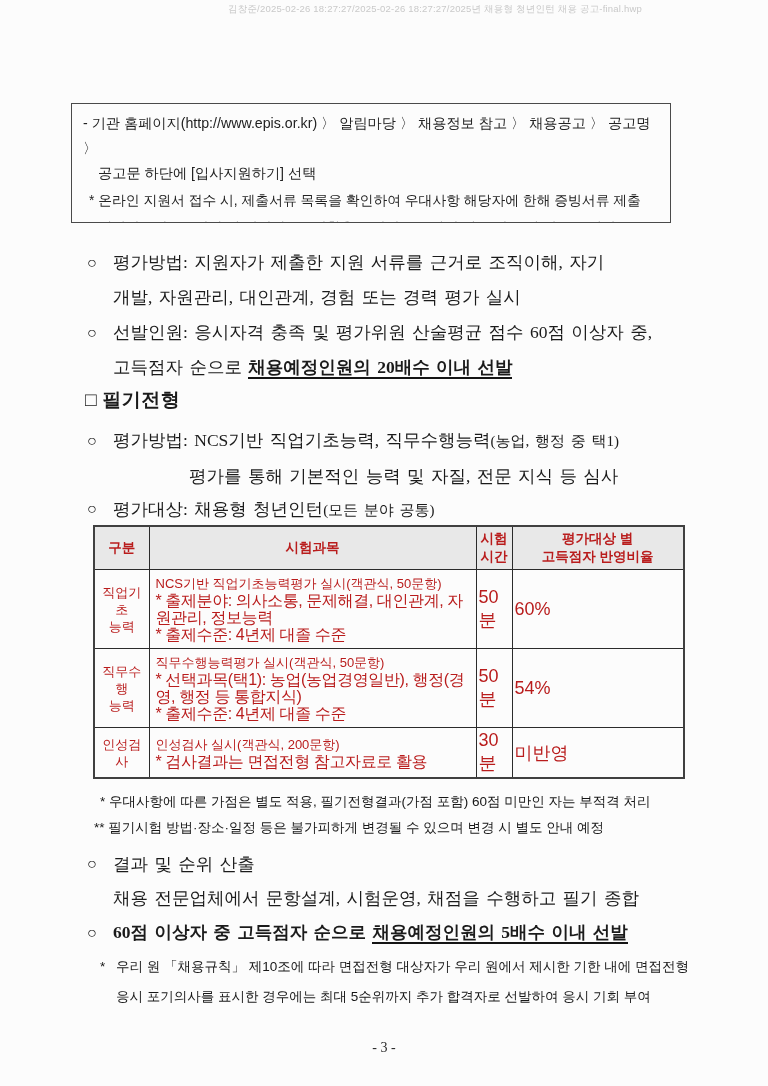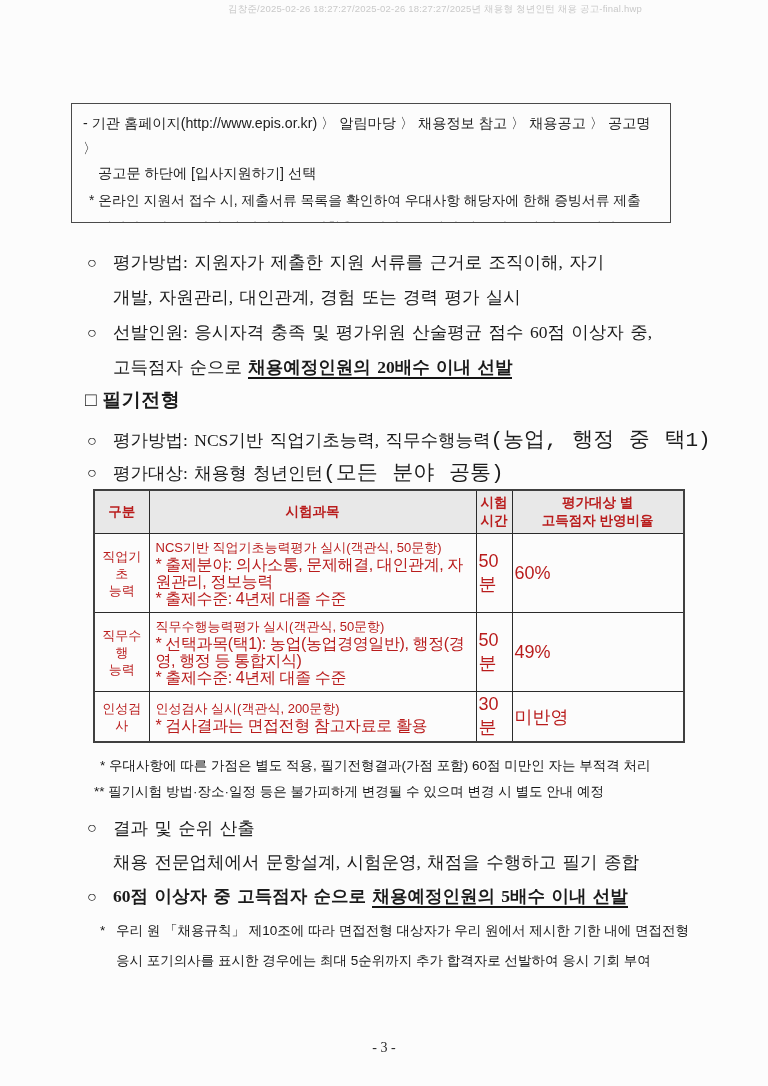--- a/index.html
+++ b/index.html
@@ -42,21 +42,21 @@
   .sh2 { margin-top:2px; margin-bottom:10px; }
 
   .bullet { display:flex; font-size:17.5px; line-height:35px; word-spacing:2px; }
   .bullet .marker { flex:none; width:26px; font-size:16px; padding-left:2px; }
   .bullet .btext { flex:1; min-width:0; }
   .bline { white-space:nowrap; }
   .indent2 { margin-left:76px; }
   .lh30 { line-height:30px; }
   .lh34 { line-height:34px; }
   .bold { font-weight:bold; }
-  .paren { font-size:21px;font-family:Liberation Mono, monospace; }
+  .paren { font-size:15px; }
   .emph { font-weight:bold; border-bottom:2px solid #141414; }
   .mt6 { margin-top:6px; }
 
   table.exam {
     table-layout:fixed; width:590px; margin-left:8px;
     border-collapse:collapse;
     border:2px solid #404040;
     font-family:"Liberation Sans","DejaVu Sans",sans-serif;
     color:#b91c1c;
   }
@@ -127,20 +127,21 @@
         <div class="bline"><span data-bind="document_screening.selection_line2_prefix">고득점자 순으로 </span><span class="emph" data-bind="document_screening.selection_line2_underline">채용예정인원의 20배수 이내 선발</span></div>
       </div>
     </div>
 
     <div class="section-heading sh2" data-bind="written_exam.heading">□ 필기전형</div>
 
     <div class="bullet">
       <span class="marker" data-bind="page.bullet_marker">○</span>
       <div class="btext">
         <div class="bline"><span data-bind="written_exam.method_line1_main">평가방법: NCS기반 직업기초능력, 직무수행능력</span><span class="paren" data-bind="written_exam.method_line1_paren">(농업, 행정 중 택1)</span></div>
+        <div class="bline indent2" data-bind="written_exam.method_line2">평가를 통해 기본적인 능력 및 자질, 전문 지식 등 심사</div>
       </div>
     </div>
 
     <div class="bullet">
       <span class="marker lh30" data-bind="page.bullet_marker">○</span>
       <div class="btext">
         <div class="bline lh30"><span data-bind="written_exam.target_main">평가대상: 채용형 청년인턴</span><span class="paren" data-bind="written_exam.target_paren">(모든 분야 공통)</span></div>
       </div>
     </div>
 
@@ -183,21 +184,21 @@
           <td class="c-cat">
             <div data-bind="exam_table.rows.1.category_line1">직무수행</div>
             <div data-bind="exam_table.rows.1.category_line2">능력</div>
           </td>
           <td class="c-subj">
             <div data-bind="exam_table.rows.1.subject_line1">직무수행능력평가 실시(객관식, 50문항)</div>
             <div class="sub" data-bind="exam_table.rows.1.subject_line2">* 선택과목(택1): 농업(농업경영일반), 행정(경영, 행정 등 통합지식)</div>
             <div class="sub" data-bind="exam_table.rows.1.subject_line3">* 출제수준: 4년제 대졸 수준</div>
           </td>
           <td class="c-time" data-bind="exam_table.rows.1.time">50분</td>
-          <td class="c-ratio" data-bind="exam_table.rows.1.ratio">49%</td>
+          <td class="c-ratio" data-bind="exam_table.rows.1.ratio">54%</td>
         </tr>
         <tr>
           <td class="c-cat">
             <div data-bind="exam_table.rows.2.category_line1">인성검사</div>
 
           </td>
           <td class="c-subj">
             <div data-bind="exam_table.rows.2.subject_line1">인성검사 실시(객관식, 200문항)</div>
             <div class="sub" data-bind="exam_table.rows.2.subject_line2">* 검사결과는 면접전형 참고자료로 활용</div>
 

